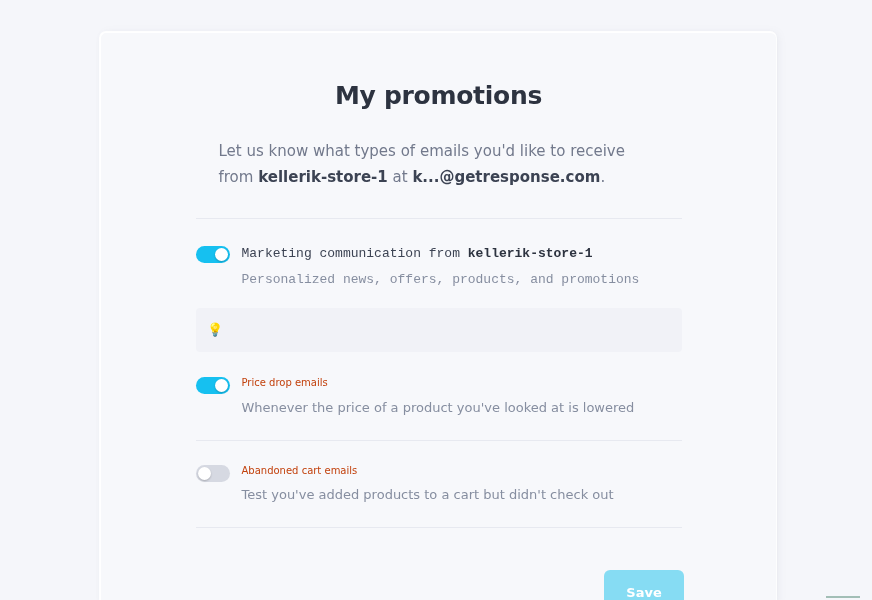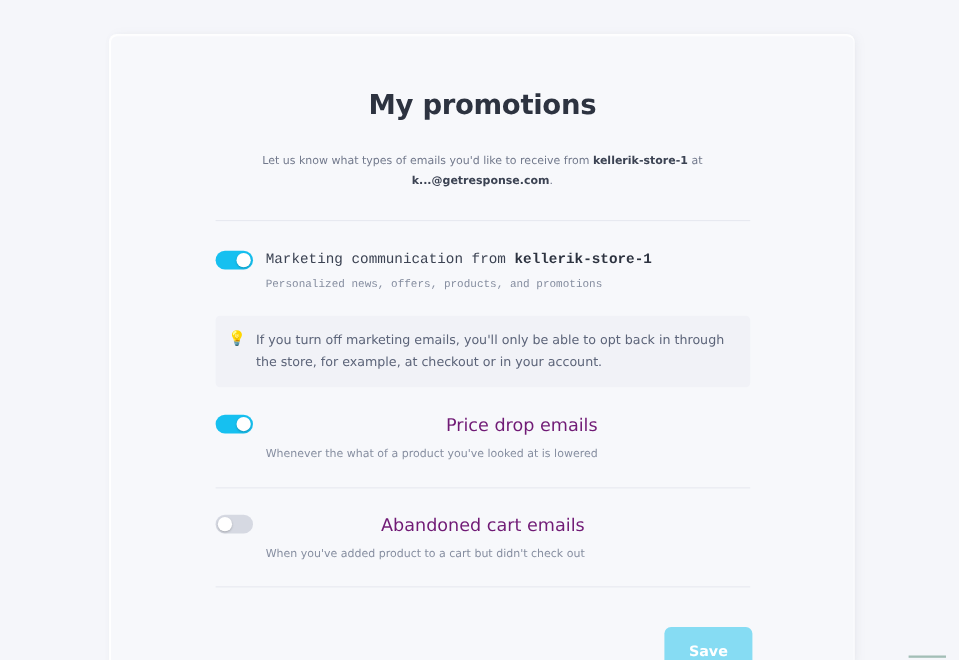--- a/index.html
+++ b/index.html
@@ -42,22 +42,22 @@
   .page-title {
     text-align: center;
     font-size: 25px;
     font-weight: 700;
     color: #2d3340;
     letter-spacing: -0.3px;
     margin-top: 48px;
   }
 
   .subtitle {
-    text-align: center;
-    font-size: 10px;
+    text-align: left;
+    font-size: 15px;
     line-height: 1.75;
     color: #72798c;
     width: 440px;
     margin: 28px auto 16px auto;
   }
   .subtitle b {
     color: #3c4353;
     font-weight: 700;
   }
 
@@ -91,28 +91,27 @@
 
   .pref-label {
     font-size: 13px;
     color: #3c4353;
     line-height: 1.25;
     padding-top: 1px;
   }
   .pref-label b { font-weight: 700; color: #2d3340; }
 
   .pref-label-lg {
-    font-size: 16px;
-    color: #701a75;
+    font-size: 10px;
+    color: #c2410c;
     font-weight: 400;
-    text-align: right;
   }
 
   .pref-desc {
-    font-size: 10px;
+    font-size: 13px;
     color: #868ea0;
     margin-top: 9px;
     line-height: 1.35;
   }
 
   
   .toggle {
     width: 34px;
     height: 17px;
     border-radius: 9px;
@@ -237,42 +236,41 @@
         <div class="pref-body">
           <div class="pref-label">
             <span>Marketing communication from </span><b>kellerik-store-1</b>
           </div>
           <div class="pref-desc">Personalized news, offers, products, and promotions</div>
         </div>
       </div>
 
       <div class="tip">
         <span class="tip-icon">💡</span>
-        <span class="tip-text">If you turn off marketing emails, you'll only be able to opt back in through the store, for example, at checkout or in your account.</span>
       </div>
 
       <div class="pref-row pref-second">
         <div class="toggle toggle-on">
           <span class="knob"></span>
         </div>
         <div class="pref-body">
           <div class="pref-label pref-label-lg">Price drop emails</div>
-          <div class="pref-desc">Whenever the what of a product you've looked at is lowered</div>
+          <div class="pref-desc">Whenever the price of a product you've looked at is lowered</div>
         </div>
       </div>
 
       <div class="divider hr-mid"></div>
 
       <div class="pref-row pref-third">
         <div class="toggle toggle-off">
           <span class="knob"></span>
         </div>
         <div class="pref-body">
           <div class="pref-label pref-label-lg">Abandoned cart emails</div>
-          <div class="pref-desc">When you've added product to a cart but didn't check out</div>
+          <div class="pref-desc">Test you've added products to a cart but didn't check out</div>
         </div>
       </div>
 
       <div class="divider hr-bot"></div>
 
 
     </div>
 
     <div class="save-wrap">
       <button class="save-button">Save</button>

